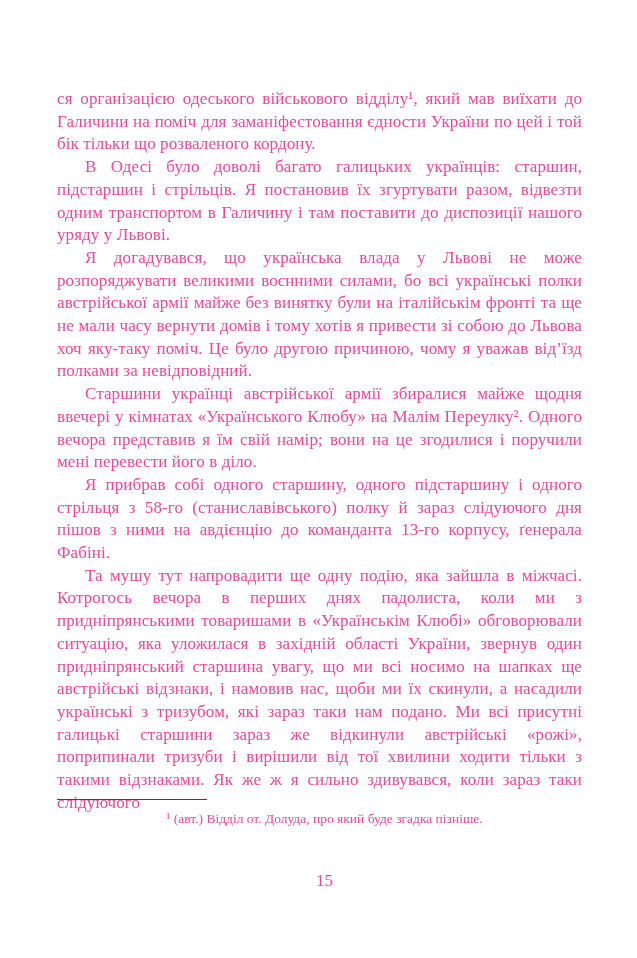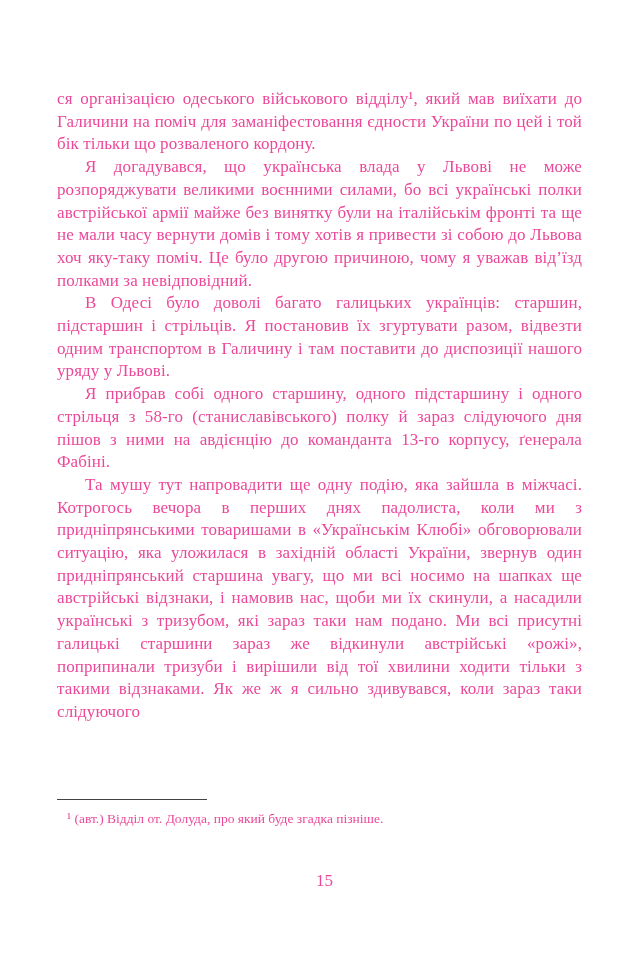--- a/index.html
+++ b/index.html
@@ -33,21 +33,21 @@
   .para.no-indent {
     text-indent: 0;
   }
   .footnotes {
     position: absolute;
     left: 57px;
     top: 799px;
     width: 525px;
     font-size: 13.5px;
     line-height: 19px;
-    text-align: left;
+    text-align: center;
   }
   .fn-rule {
     width: 150px;
     height: 0;
     border-top: 1px solid #444444;
     margin: 0 0 9px 0;
   }
   .footnote {
     margin: 0 0 7px 0;
     padding-left: 10px;
@@ -62,22 +62,23 @@
     padding-left: 6px;
   }
 </style>
 </head>
 <body>
 
 <div class="page">
 
   <div class="text-block">
     <p class="para no-indent">ся організацією одеського військового відділу¹, який мав виїхати до Галичини на поміч для заманіфестовання єдности України по цей і той бік тільки що розваленого кордону.</p>
+    <p class="para">В Одесі було доволі багато галицьких українців: старшин, підстаршин і стрільців. Я постановив їх згуртувати разом, відвезти одним транспортом в Галичину і там поставити до диспозиції нашого уряду у Львові.</p>
     <p class="para">Я догадувався, що українська влада у Львові не може розпоряджувати великими воєнними силами, бо всі українські полки австрійської армії майже без винятку були на італійськім фронті та ще не мали часу вернути домів і тому хотів я привести зі собою до Львова хоч яку-таку поміч. Це було другою причиною, чому я уважав від’їзд полками за невідповідний.</p>
-    <p class="para">В Одесі було доволі багато галицьких українців: старшин, підстаршин і стрільців. Я постановив їх згуртувати разом, відвезти одним транспортом в Галичину і там поставити до диспозиції нашого уряду у Львові.</p>
+    <p class="para">Старшини українці австрійської армії збиралися майже щодня ввечері у кімнатах «Українського Клюбу» на Малім Переулку². Одного вечора представив я їм свій намір; вони на це згодилися і поручили мені перевести його в діло.</p>
     <p class="para">Я прибрав собі одного старшину, одного підстаршину і одного стрільця з 58-го (станиславівського) полку й зараз слідуючого дня пішов з ними на авдієнцію до команданта 13-го корпусу, ґенерала Фабіні.</p>
     <p class="para">Та мушу тут напровадити ще одну подію, яка зайшла в міжчасі. Котрогось вечора в перших днях падолиста, коли ми з придніпрянськими товаришами в «Українськім Клюбі» обговорювали ситуацію, яка уложилася в західній області України, звернув один придніпрянський старшина увагу, що ми всі носимо на шапках ще австрійські відзнаки, і намовив нас, щоби ми їх скинули, а насадили українські з тризубом, які зараз таки нам подано. Ми всі присутні галицькі старшини зараз же відкинули австрійські «рожі», поприпинали тризуби і вирішили від тої хвилини ходити тільки з такими відзнаками. Як же ж я сильно здивувався, коли зараз таки слідуючого</p>
   </div>
 
   <div class="footnotes">
     <div class="fn-rule"></div>
     <p class="footnote">¹  (авт.) Відділ от. Долуда, про який буде згадка пізніше.</p>
   </div>
 
   <div class="page-number">15</div>

